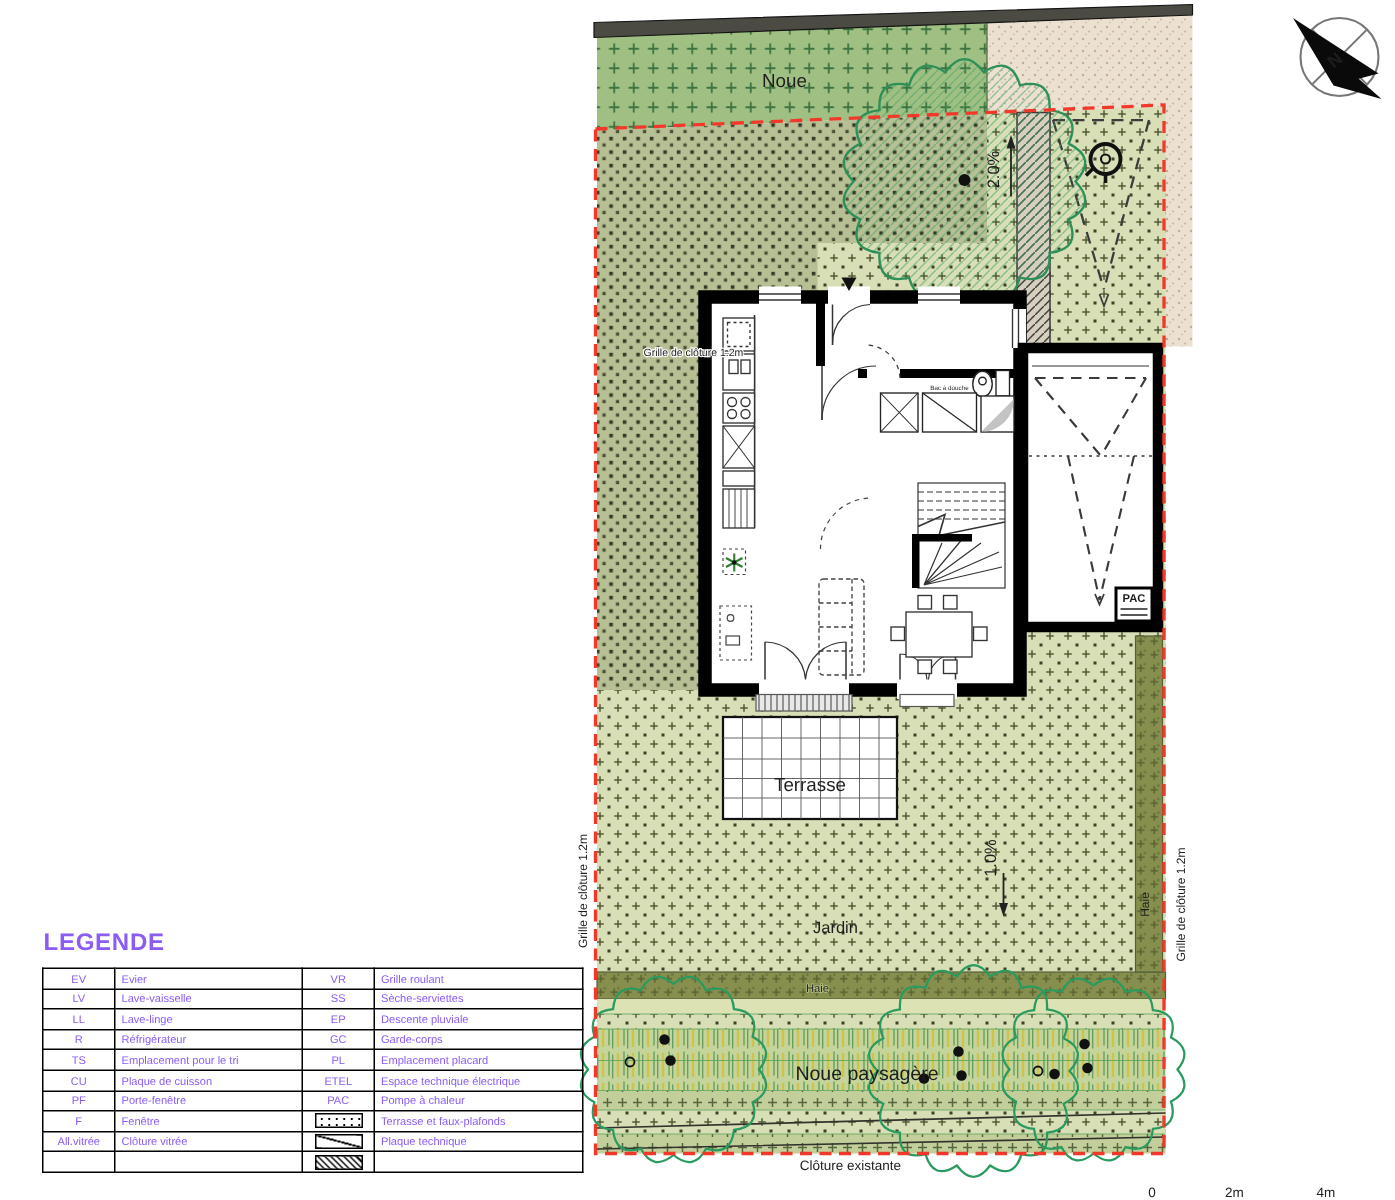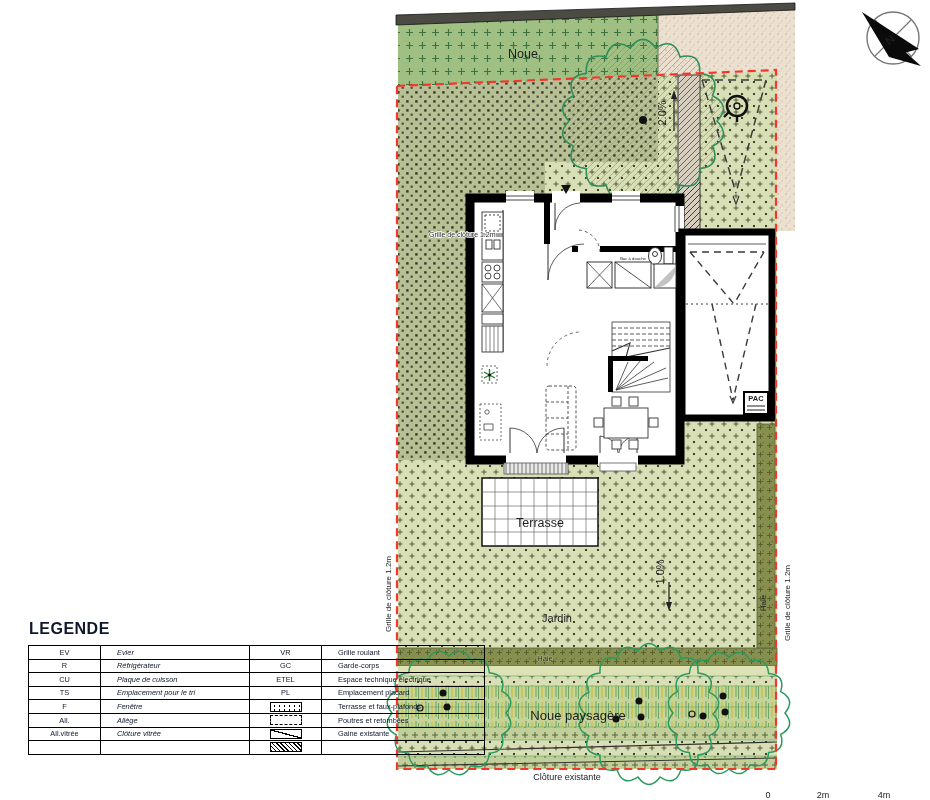--- a/index.html
+++ b/index.html
@@ -1,26 +1,26 @@
 <!DOCTYPE html>
 <html><head>
 <meta charset="utf-8">
 <style>
   html,body{margin:0;padding:0;background:#fff;}
   #stage{position:relative;width:930px;height:800px;overflow:hidden;background:#fff;
          font-family:"Liberation Sans",sans-serif;}
   svg{position:absolute;left:0;top:0;}
   svg text{font-family:"Liberation Sans",sans-serif;fill:#1d1d1d;}
-  .legend{position:absolute;left:28px;top:620px;width:332px;color:#0f172a;}
+  .legend{position:absolute;left:28px;top:620px;width:332px;color:#8b5cf6;}
   .legend-title{font-size:16px;font-weight:600;letter-spacing:.5px;margin:0 0 7px 1px;}
   table.leg{border-collapse:collapse;table-layout:fixed;width:330px;}
   table.leg td{border:1px solid #000;height:12.6px;font-size:7.4px;line-height:1;
-               padding:0 16px;overflow:hidden;white-space:nowrap;}
+               padding:0 4px;overflow:hidden;white-space:nowrap;}
   td.k{width:39px;text-align:center;padding:0 1px;}
-  td.v1{width:116px;font-style:italic;}
+  td.v1{width:116px;}
   td.v2{width:130px;}
   .licon{display:inline-block;width:30px;height:8px;border:1px solid #000;
          vertical-align:middle;background:#fff;}
   .licon.dots{background-image:radial-gradient(circle,#000 .7px,transparent .9px);
               background-size:5px 4px;background-position:1px 1px;}
   .licon.dashed{border:1px dashed #000;}
   .licon.diag{background-image:linear-gradient(to top right,transparent 46%,#000 46%,#000 54%,transparent 54%);}
   .licon.hatch{background:repeating-linear-gradient(45deg,#000 0 1px,#fff 1px 3px);}
 </style>
 </head>
@@ -296,54 +296,66 @@
   <div class="legend-title">LEGENDE</div>
   <table class="leg">
     <tbody>
           <tr>
       <td class="k">EV</td>
       <td class="v1">Evier</td>
       <td class="k">VR</td>
       <td class="v2">Grille roulant</td>
     </tr>
     <tr>
+      <td class="k">LV</td>
+      <td class="v1">Lave-vaisselle</td>
+      <td class="k">SS</td>
+      <td class="v2">Sèche-serviettes</td>
+    </tr>
+    <tr>
+      <td class="k">LL</td>
+      <td class="v1">Lave-linge</td>
+      <td class="k">EP</td>
+      <td class="v2">Descente pluviale</td>
+    </tr>
+    <tr>
       <td class="k">R</td>
       <td class="v1">Réfrigérateur</td>
       <td class="k">GC</td>
       <td class="v2">Garde-corps</td>
     </tr>
     <tr>
+      <td class="k">TS</td>
+      <td class="v1">Emplacement pour le tri</td>
+      <td class="k">PL</td>
+      <td class="v2">Emplacement placard</td>
+    </tr>
+    <tr>
       <td class="k">CU</td>
       <td class="v1">Plaque de cuisson</td>
       <td class="k">ETEL</td>
       <td class="v2">Espace technique électrique</td>
     </tr>
     <tr>
-      <td class="k">TS</td>
-      <td class="v1">Emplacement pour le tri</td>
-      <td class="k">PL</td>
-      <td class="v2">Emplacement placard</td>
+      <td class="k">PF</td>
+      <td class="v1">Porte-fenêtre</td>
+      <td class="k">PAC</td>
+      <td class="v2">Pompe à chaleur</td>
     </tr>
     <tr>
       <td class="k">F</td>
       <td class="v1">Fenêtre</td>
       <td class="k"><span class="licon dots"></span></td>
       <td class="v2">Terrasse et faux-plafonds</td>
     </tr>
     <tr>
-      <td class="k">All.</td>
-      <td class="v1">Allège</td>
-      <td class="k"><span class="licon dashed"></span></td>
-      <td class="v2">Poutres et retombées</td>
-    </tr>
-    <tr>
       <td class="k">All.vitrée</td>
       <td class="v1">Clôture vitrée</td>
       <td class="k"><span class="licon diag"></span></td>
-      <td class="v2">Gaine existante</td>
+      <td class="v2">Plaque technique</td>
     </tr>
     <tr>
       <td class="k"></td>
       <td class="v1"></td>
       <td class="k"><span class="licon hatch"></span></td>
       <td class="v2"></td>
     </tr>
   </tbody>
       </table>
 </div>

